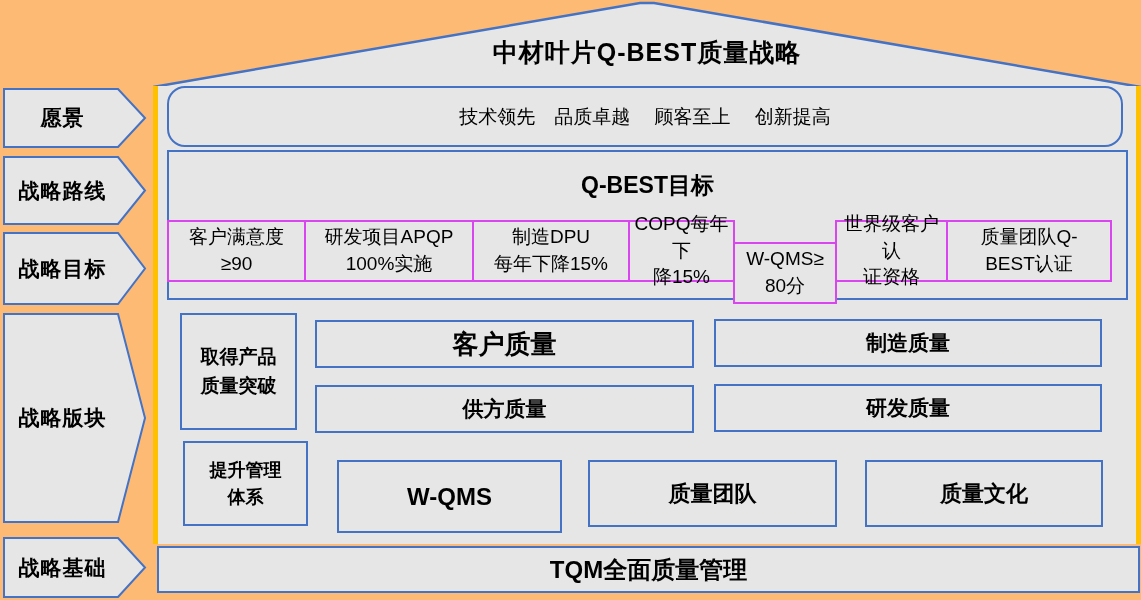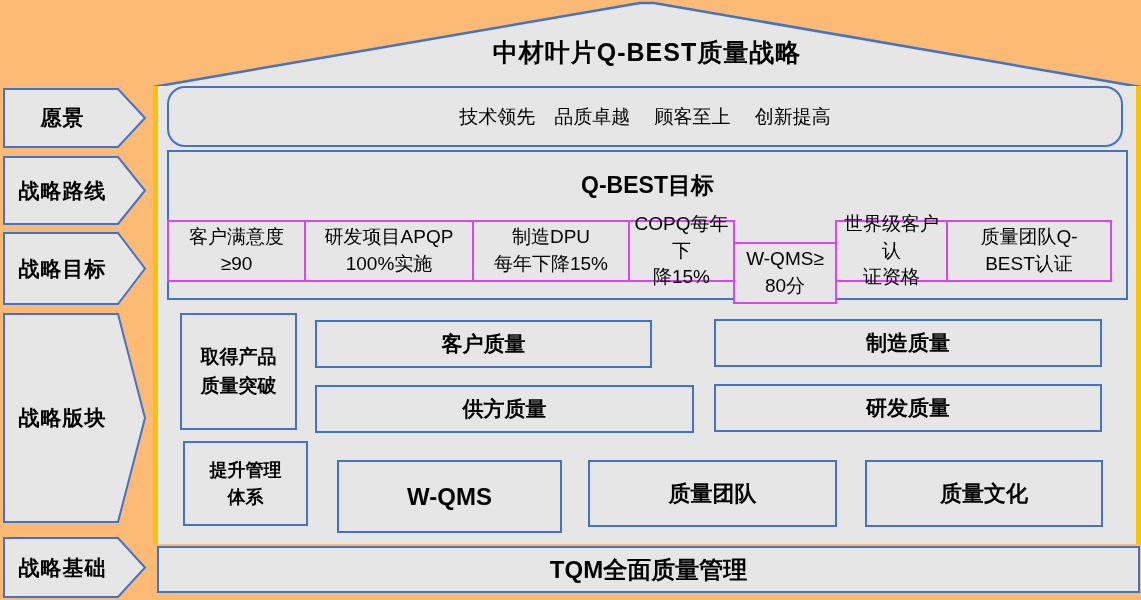--- a/index.html
+++ b/index.html
@@ -77,21 +77,21 @@
 80分</div>
       <div class="goal" style="width:113px;">世界级客户认
 证资格</div>
       <div class="goal" style="width:166px;">质量团队Q-
 BEST认证</div>
     </div>
   </div>
 
   <div class="bluebox" style="left:180px;top:313px;width:117px;height:117px;font-size:19px;line-height:1.5;">取得产品
 质量突破</div>
-  <div class="bluebox" style="left:315px;top:320px;width:337px;height:48px;font-size:21px;">客户质量</div>
+  <div class="bluebox" style="left:315px;top:320px;width:379px;height:48px;font-size:26px;">客户质量</div>
   <div class="bluebox" style="left:714px;top:319px;width:388px;height:48px;font-size:21px;">制造质量</div>
   <div class="bluebox" style="left:315px;top:385px;width:379px;height:48px;font-size:21px;">供方质量</div>
   <div class="bluebox" style="left:714px;top:384px;width:388px;height:48px;font-size:21px;">研发质量</div>
   <div class="bluebox" style="left:183px;top:441px;width:125px;height:85px;font-size:18px;line-height:1.5;">提升管理
 体系</div>
   <div class="bluebox" style="left:337px;top:460px;width:225px;height:73px;font-size:24px;">W-QMS</div>
   <div class="bluebox" style="left:588px;top:460px;width:249px;height:67px;font-size:22px;">质量团队</div>
   <div class="bluebox" style="left:865px;top:460px;width:238px;height:67px;font-size:22px;">质量文化</div>
 
   <div class="bluebox" style="left:157px;top:546px;width:983px;height:47px;font-size:24px;">TQM全面质量管理</div>

